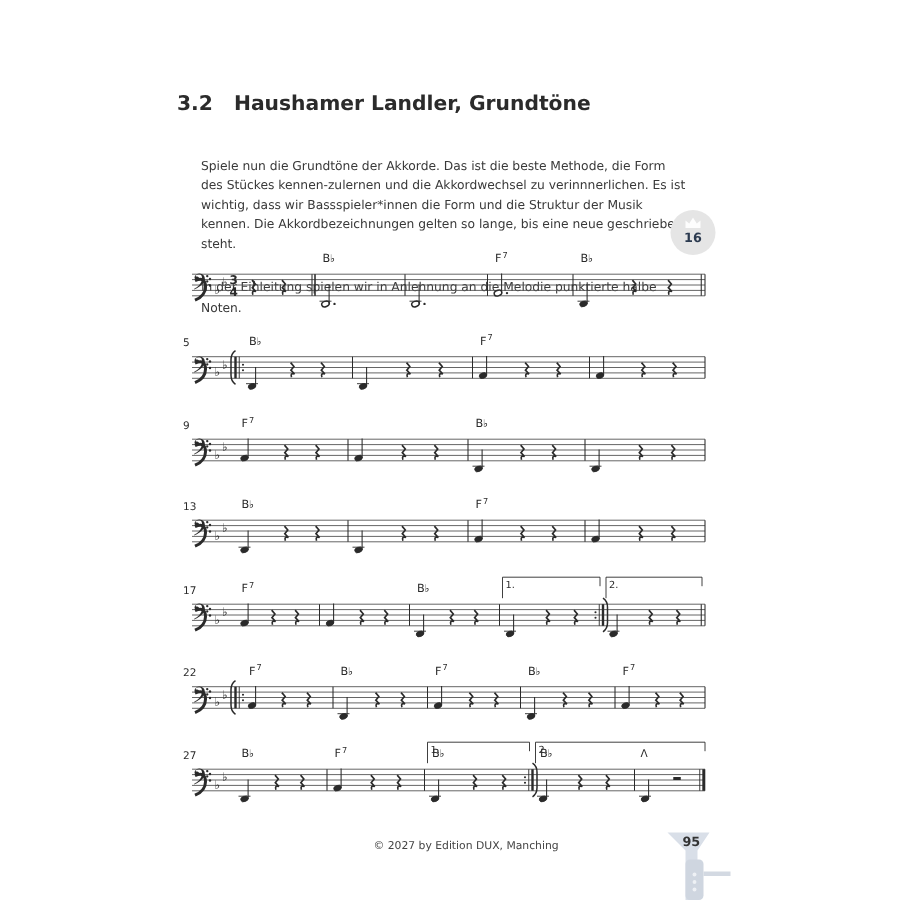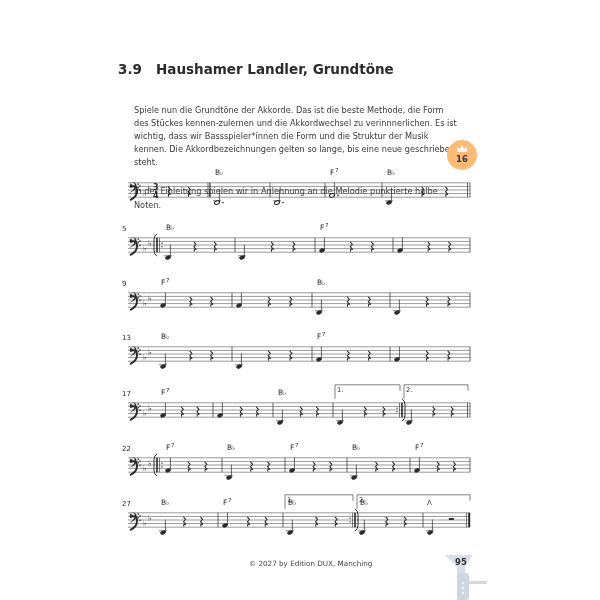--- a/index.html
+++ b/index.html
@@ -4,35 +4,35 @@
   <style>
     html, body { margin: 0; padding: 0; background: #ffffff; }
     body { width: 600px; height: 600px; position: relative; overflow: hidden;
            font-family: "DejaVu Sans", sans-serif; color: #2a2a2a; }
     .page { position: absolute; left: 0; top: 0; width: 600px; height: 600px; background: #fff; }
     .heading { position: absolute; left: 118px; top: 61px; font-size: 13.5px; font-weight: bold; color: #2b2b2b; white-space: nowrap; }
     .heading .num { display: inline-block; width: 38px; }
     .intro { position: absolute; left: 118px; top: 88px; width: 355px; font-size: 8.2px; line-height: 13.1px; color: #3a3a3a; }
     .intro p { margin: 16px; }
     .track-badge { position: absolute; left: 447px; top: 140px; width: 30px; height: 30px; border-radius: 50%;
-                   background: #fdba74; display: flex; flex-direction: column; align-items: center; justify-content: flex-end; }
+                   background: #e5e5e5; display: flex; flex-direction: column; align-items: center; justify-content: flex-end; }
     .track-badge .crown { position: absolute; top: 4px; left: 9px; width: 12px; height: 9px; }
     .track-badge .tnum { font-size: 8.5px; font-weight: bold; color: #2b3a4f; margin-bottom: 6px; }
     .footer { position: absolute; left: 249px; top: 559px; font-size: 7.2px; color: #444; white-space: nowrap; }
     .pagenum { position: absolute; left: 455px; top: 557px; font-size: 8.5px; color: #333; font-weight: bold; }
     .tuba { position: absolute; left: 443px; top: 553px; width: 50px; height: 47px; }
     #score { position: absolute; left: 0; top: 0; }
   </style>
 </head>
 <body>
 
 <div class="page">
 
   <div class="heading">
-    <span class="num">3.9</span><span>Haushamer Landler, Grundtöne</span>
+    <span class="num">3.2</span><span>Haushamer Landler, Grundtöne</span>
   </div>
 
   <div class="intro">
     <p>Spiele nun die Grundtöne der Akkorde. Das ist die beste Methode, die Form des Stückes kennen-zulernen und die Akkordwechsel zu verinnnerlichen. Es ist wichtig, dass wir Bassspieler*innen die Form und die Struktur der Musik kennen. Die Akkordbezeichnungen gelten so lange, bis eine neue geschrieben steht.</p>
     <p>In der Einleitung spielen wir in Anlehnung an die Melodie punktierte halbe Noten.</p>
   </div>
 
   <div class="track-badge">
     <svg class="crown" viewBox="0 0 12 9">
       <path d="M1 8 L1 3 L3.5 5 L6 1 L8.5 5 L11 3 L11 8 Z" fill="#ffffff" opacity="0.9"></path>

